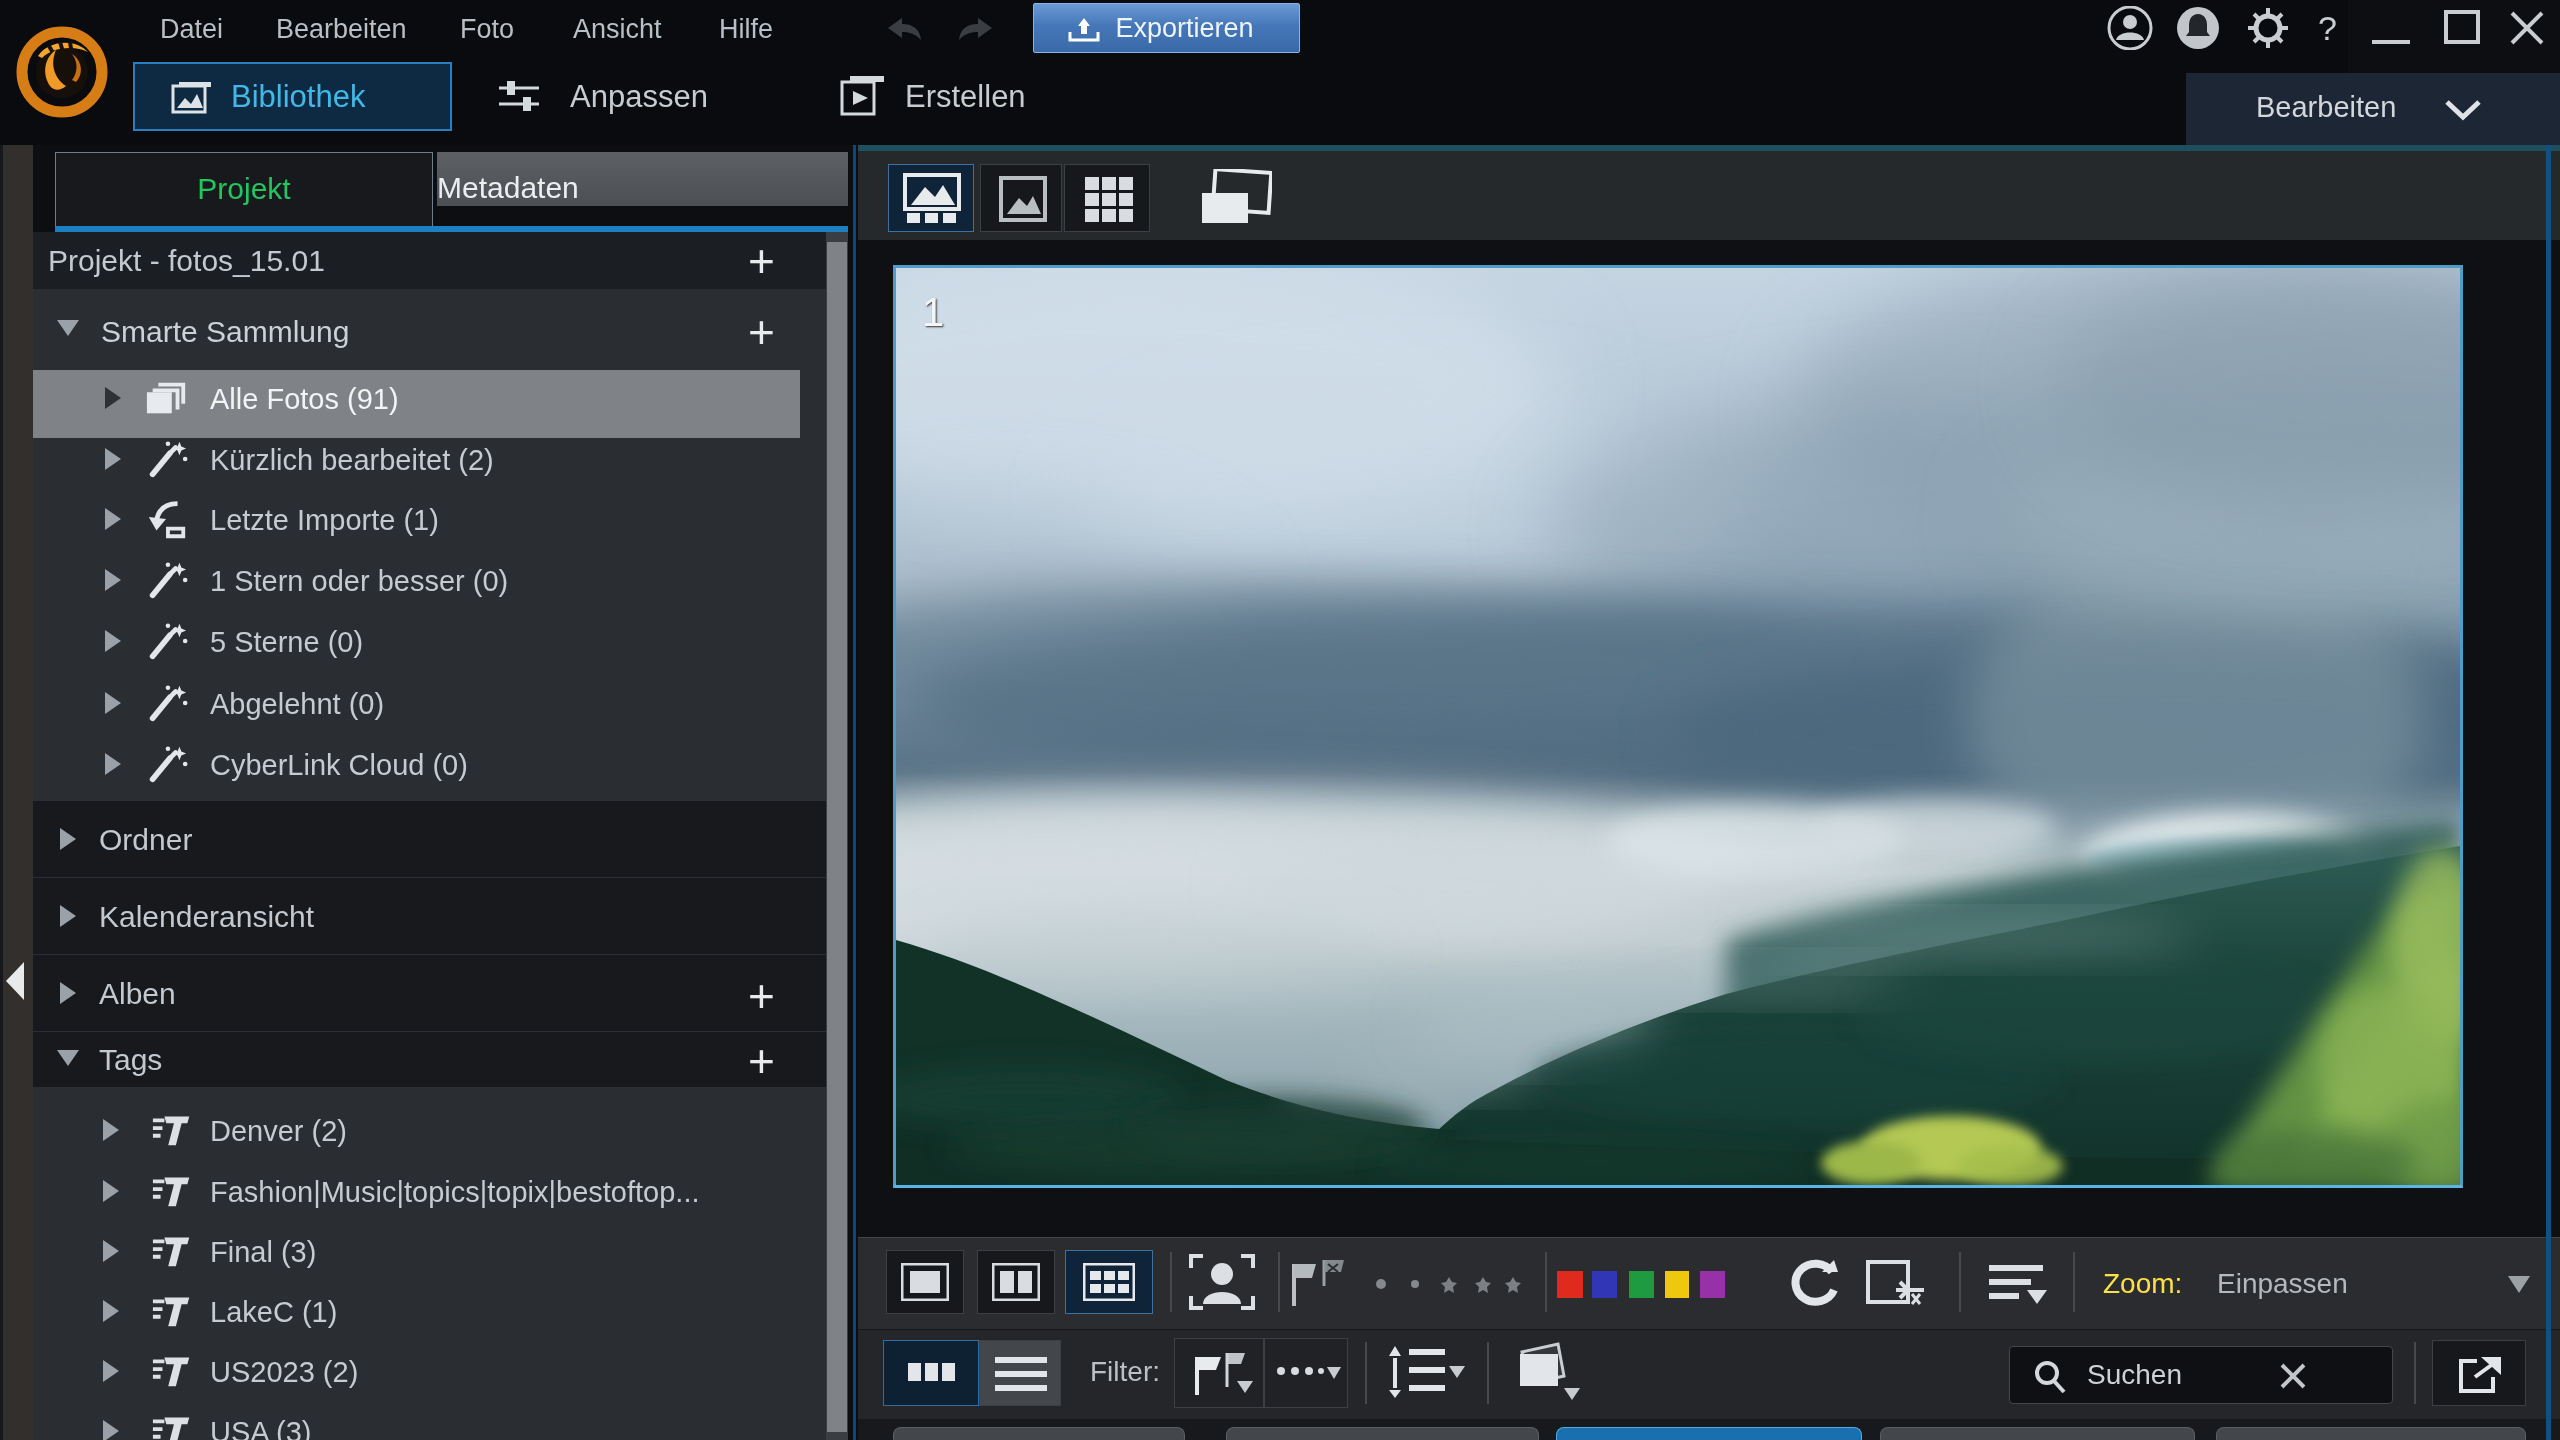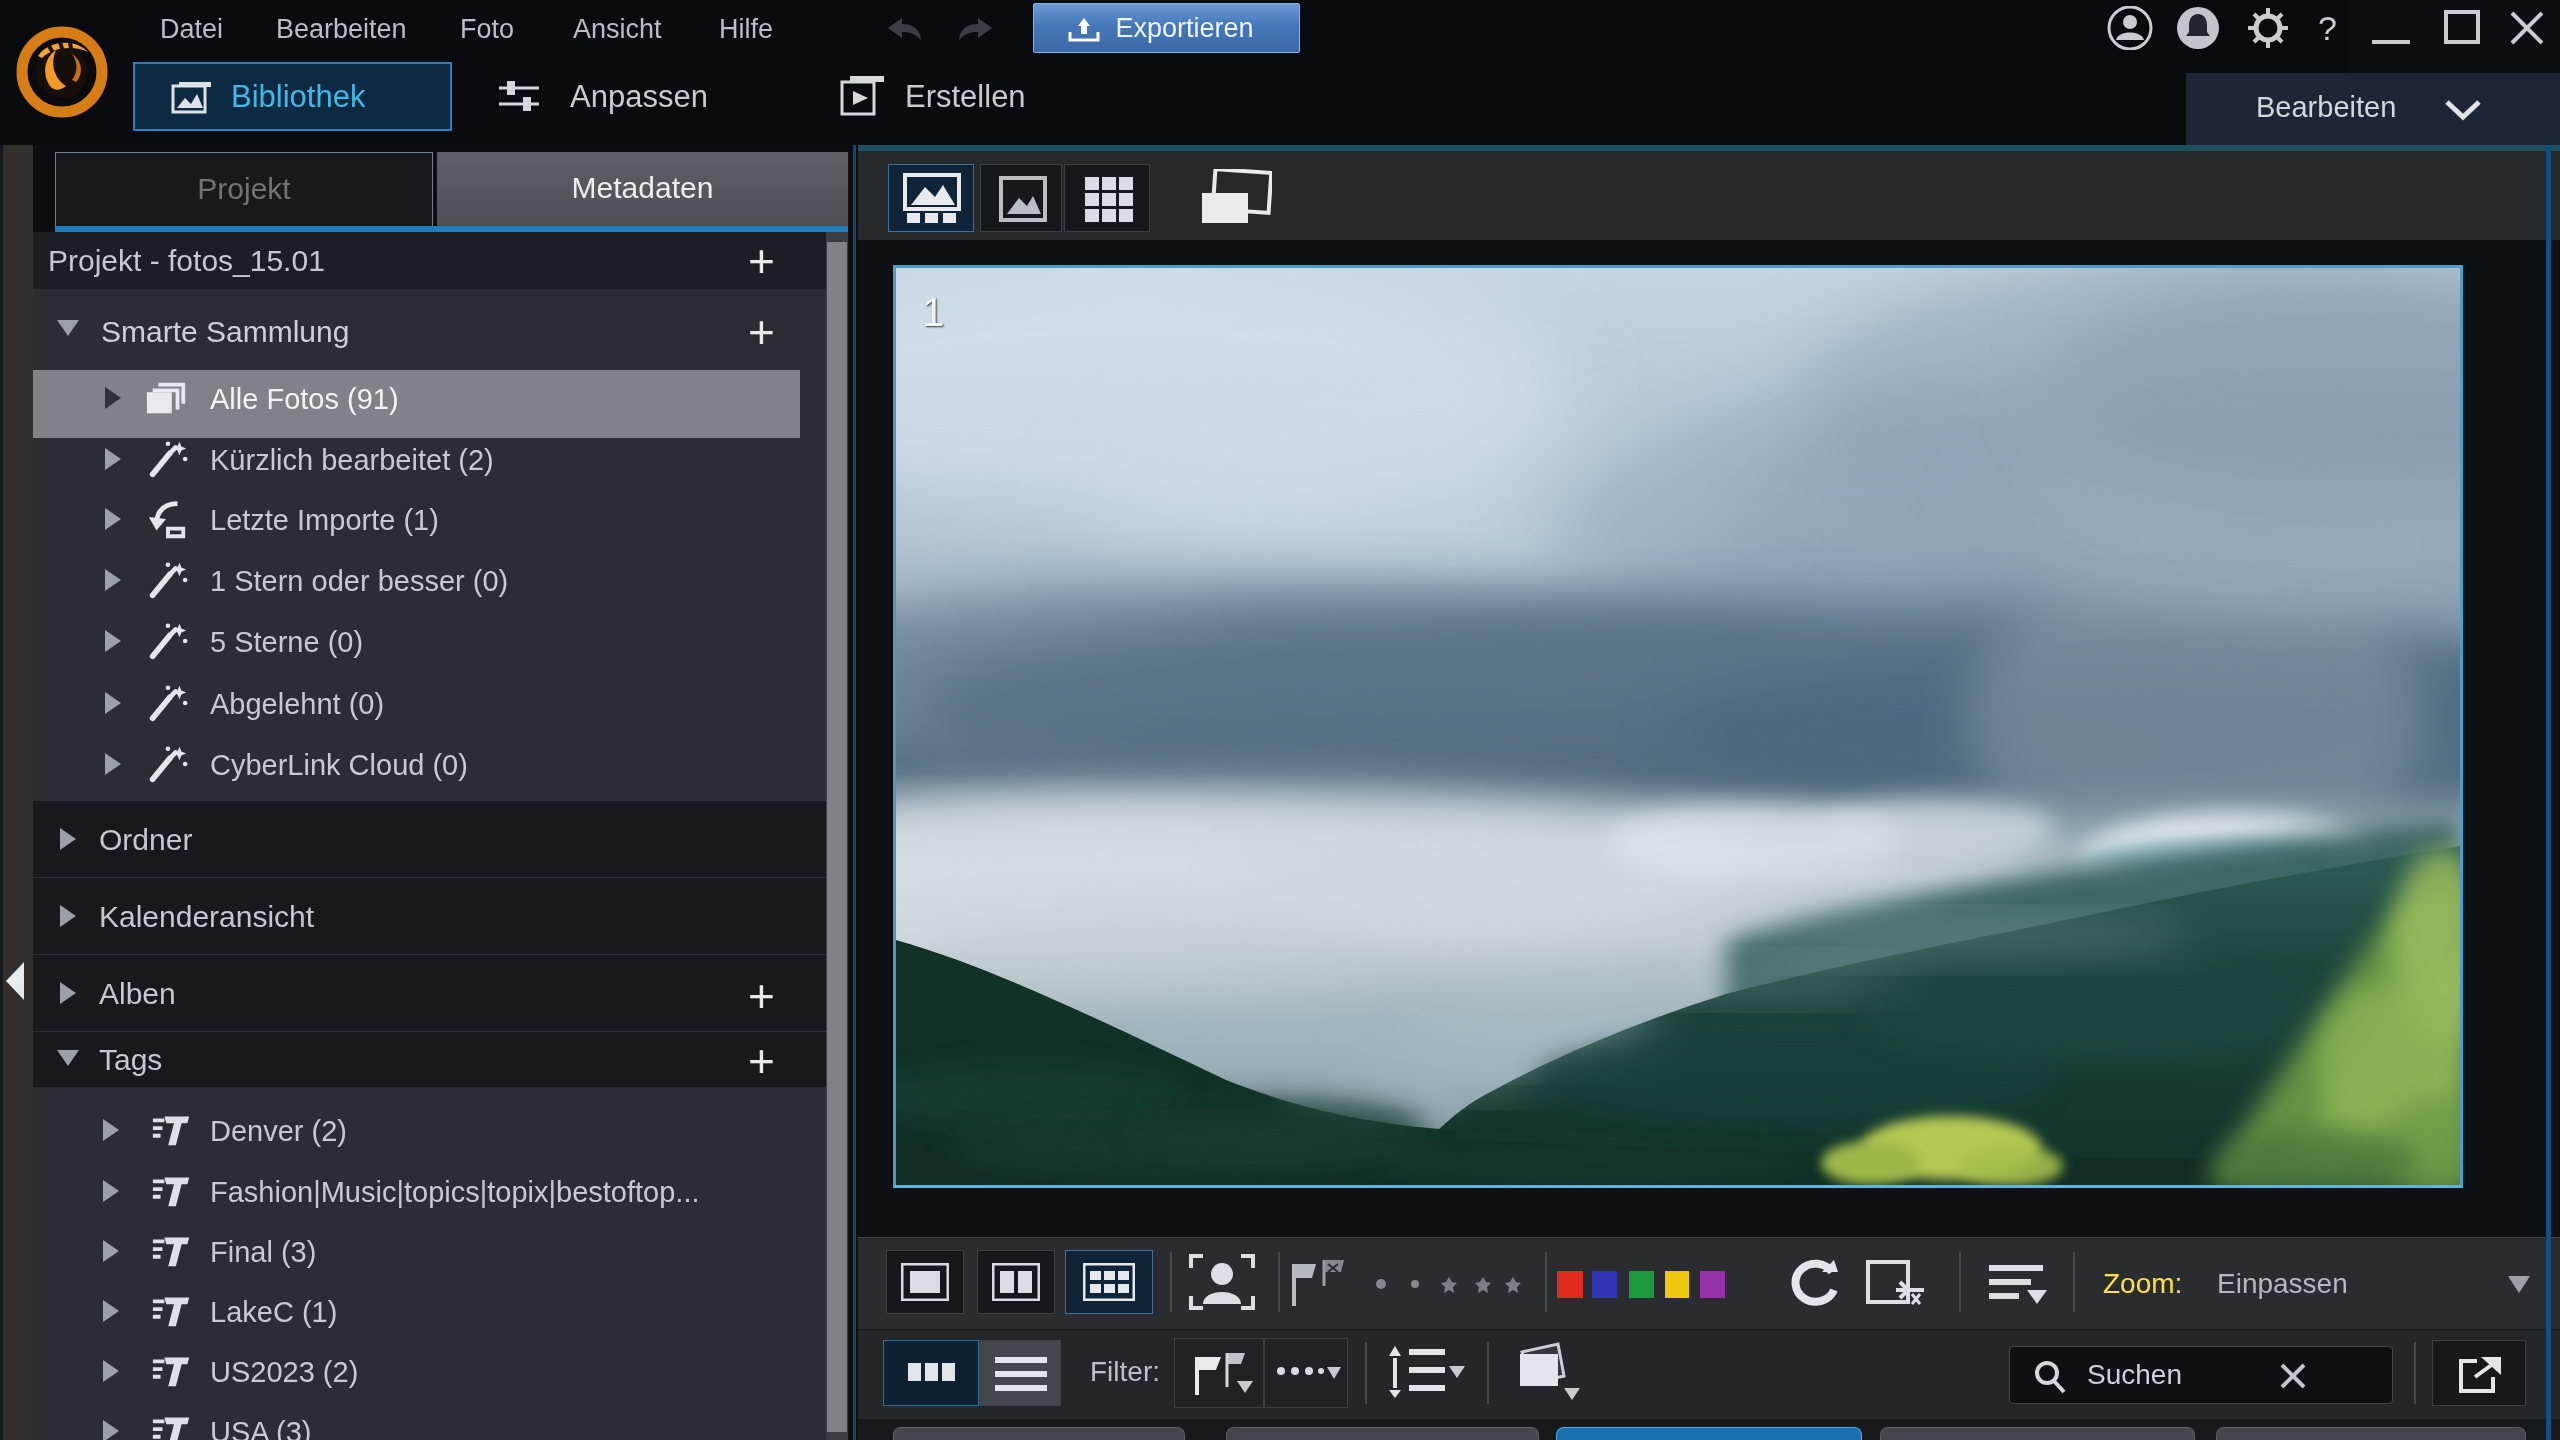--- a/index.html
+++ b/index.html
@@ -16,23 +16,23 @@
 
   
   #bibbox { position:absolute; left:133px; top:62px; width:319px; height:69px; background:#0d2a42; border:2px solid #2b7fc0; }
   #bibbox span { color:#41b9e8; font-size:31px; line-height:65px; }
   .modetab { position:absolute; top:62px; height:69px; color:#c6ccd2; font-size:31px; line-height:69px; }
   #bearbpanel { position:absolute; left:2186px; top:73px; width:374px; height:72px; background:#1c2634; }
   #bearbpanel span { position:absolute; left:70px; top:18px; color:#d2d7dc; font-size:29px; }
 
   
   #projtab { position:absolute; left:55px; top:152px; width:378px; height:74px; background:#17191d;
-     border:1px solid #6e7e8c; border-bottom:none; color:#737373; font-size:30px; text-align:center; line-height:72px; }
-  #metatab { position:absolute; left:437px; top:152px; width:411px; height:74px; background:linear-gradient(#5d6166,#4c5055);
-     color:#eceef0; font-size:30px; text-align:center; line-height:72px; }
+     border:1px solid #6e7e8c; border-bottom:none; color:#22c55e; font-size:30px; text-align:center; line-height:72px; }
+  #metatab { position:absolute; left:437px; top:152px; width:411px; height:54px; background:linear-gradient(#5d6166,#4c5055);
+     color:#eceef0; font-size:30px; text-align:left; line-height:72px; }
   #tabsunder { position:absolute; left:55px; top:226px; width:793px; height:6px; background:#1e7fc0; }
 
   
   #leftpanel { position:absolute; left:33px; top:232px; width:815px; height:1208px; background:#2a2d31; }
   .lphdr { position:absolute; left:0; width:793px; background:#17191d; border-top:1px solid #2b3036; }
   .lphdr .t { color:#c3c9cf; font-size:30px; }
   .plus { position:absolute; color:#e8eaec; font-size:46px; font-weight:100; }
   .tri-r { width:0; height:0; border-left:16px solid #9ba1a8; border-top:11px solid transparent; border-bottom:11px solid transparent; position:absolute; }
   .tri-d { width:0; height:0; border-top:16px solid #9ba1a8; border-left:11px solid transparent; border-right:11px solid transparent; position:absolute; }
   .treerow { position:absolute; left:0; width:793px; height:56px; }

